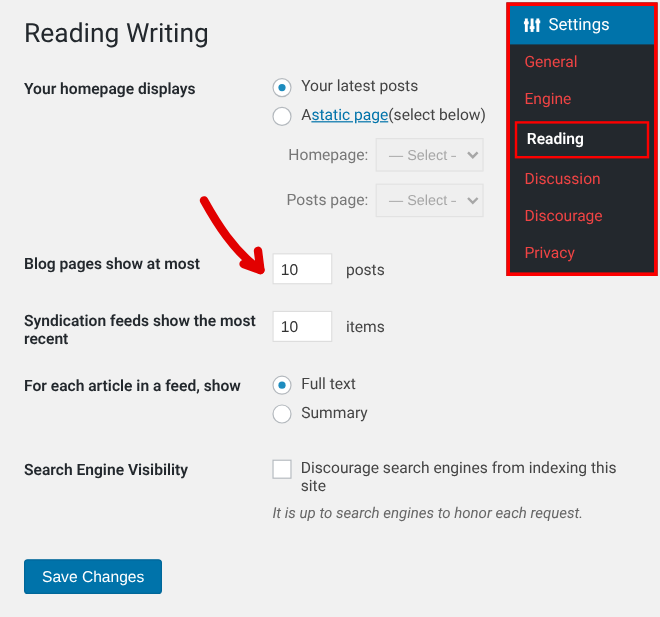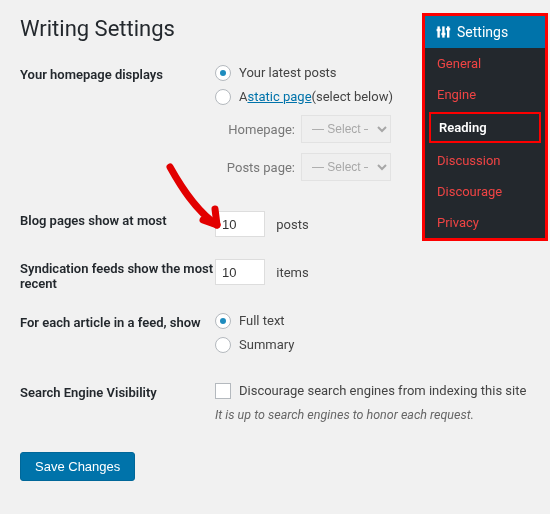--- a/index.html
+++ b/index.html
@@ -1,47 +1,47 @@
 <!DOCTYPE html>
 <html><head>
 <meta charset="utf-8">
 <style>
   * { box-sizing: border-box; margin: 0; padding: 0; }
   body { font-family: -apple-system, BlinkMacSystemFont, "Segoe UI", Roboto, sans-serif; background: #f1f1f1; width: 550px; height: 514px; position: relative; color: #23282d; font-size: 13px; overflow: hidden; }
   .main { padding: 16px 20px; }
   h2.title { font-size: 22px; font-weight: 400; margin-bottom: 24px; color: #23282d; }
-  .row { display: flex; margin-bottom: 22px; align-items: flex-start; }
+  .row { display: flex; margin-bottom: 22px; align-items: flex-start; gap: 12px; }
   .row .label { width: 195px; font-weight: 600; font-size: 13px; color: #23282d; padding-top: 2px; }
   .row .field { flex: 1; }
   .radio-line { display: flex; align-items: flex-start; margin-bottom: 8px; font-size: 13px; color: #444; }
   input[type=radio] { appearance: none; width: 16px; height: 16px; border: 1px solid #b4b9be; border-radius: 50%; margin-right: 8px; position: relative; background: #fff; }
   input[type=radio]:checked::after { content: ""; width: 6px; height: 6px; background: #1e8cbe; border-radius: 50%; position: absolute; top: 4px; left: 4px; }
   .link { color: #0073aa; text-decoration: underline; }
   .sel-row { display: flex; align-items: center; margin-top: 10px; margin-bottom: 8px; }
   .sel-row .sel-label { width: 80px; text-align: right; color: #777; font-size: 13px; margin-right: 6px; }
   select.faux { width: 90px; height: 28px; font-size: 12px; color: #888; background: #efefef; border: 1px solid #ddd; padding: 0 6px; }
   input[type=number] { width: 50px; height: 26px; border: 1px solid #ddd; background: #fff; padding: 0 6px; font-size: 13px; color: #333; }
   .after-text { margin-left: 8px; color: #444; }
   input[type=checkbox] { appearance: none; width: 16px; height: 16px; border: 1px solid #b4b9be; background: #fff; margin-right: 8px; vertical-align: middle; }
   .hint { color: #666; font-style: italic; font-size: 12.5px; margin-top: 6px; }
   .save-btn { background: #0073aa; color: #fff; border: 1px solid #006799; padding: 6px 14px; font-size: 13px; border-radius: 3px; cursor: pointer; margin-top: 8px; }
   
-  .sidebar-wrap { position: absolute; top: 13px; right: 2px; width: 126px; border: 3px solid #fd0000; background: #23282d; }
+  .sidebar-wrap { position: absolute; top: 2px; right: 2px; width: 126px; border: 3px solid #fd0000; background: #23282d; }
   .side-head { background: #0073aa; color: #fff; display: flex; align-items: center; padding: 8px 10px; font-size: 14px; }
   .side-head svg { margin-right: 6px; }
   .side-item { color: #ef4444; padding: 8px 12px; font-size: 13px; cursor: pointer; }
   .side-item.active { color: #fff; font-weight: 600; border: 2px solid #fd0000; margin: 2px 4px; padding: 6px 8px; }
   
   .arrow { position: absolute; top: 155px; left: 155px; pointer-events: none; }
 </style>
 </head>
 <body>
 
 <div class="main">
-  <h2 class="title">Writing Settings</h2>
+  <h2 class="title">Reading Writing</h2>
 
   <div class="row">
     <div class="label">Your homepage displays</div>
     <div class="field">
       <label class="radio-line">
         <input type="radio" checked="" style="">
         <span>Your latest posts</span>
       </label>
       <label class="radio-line">
         <input type="radio" style="">

